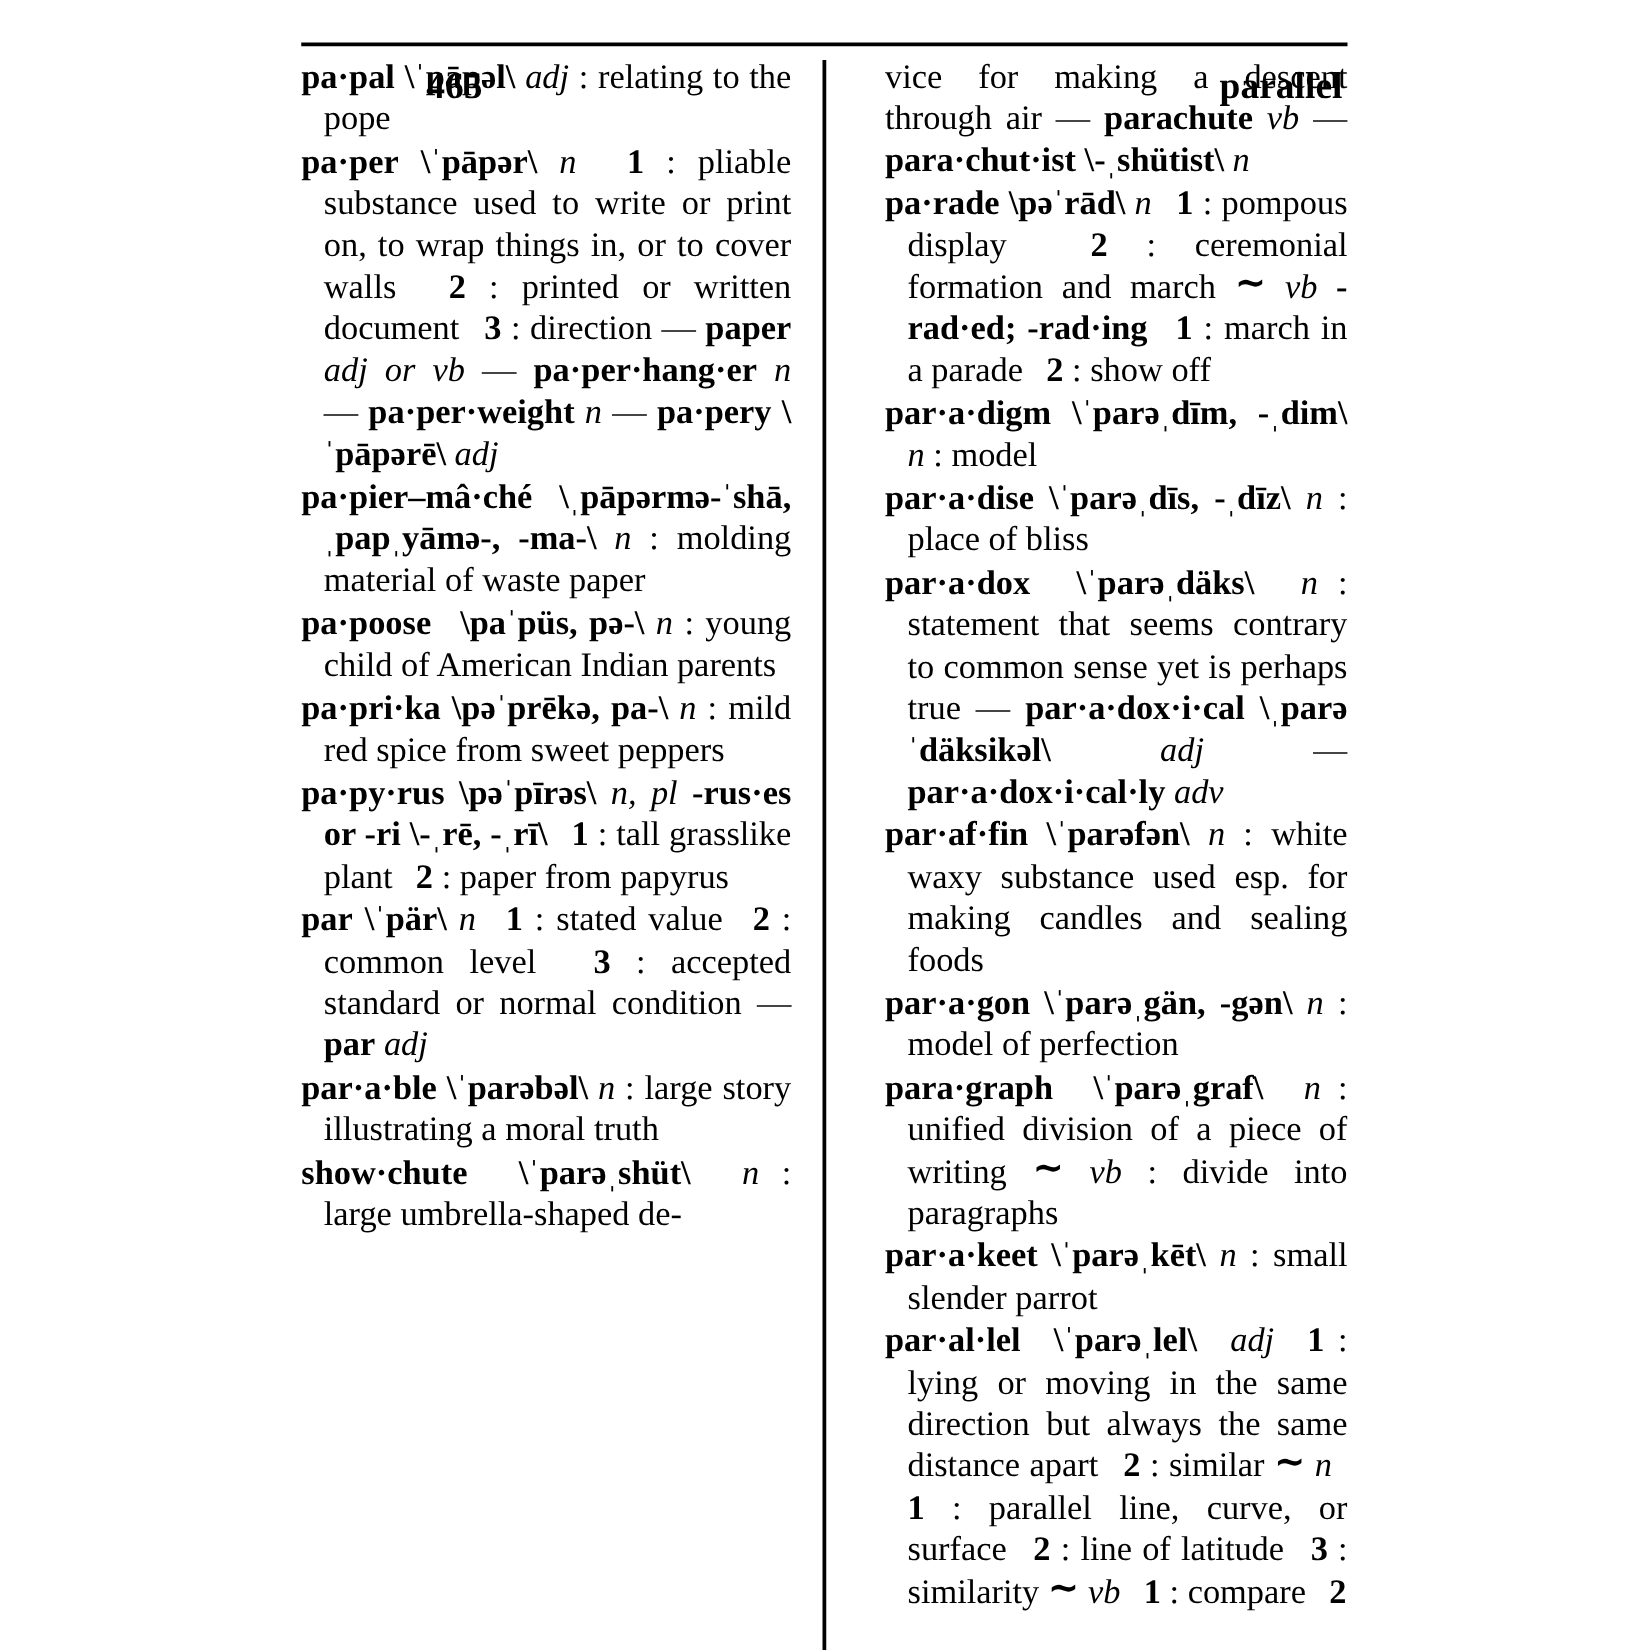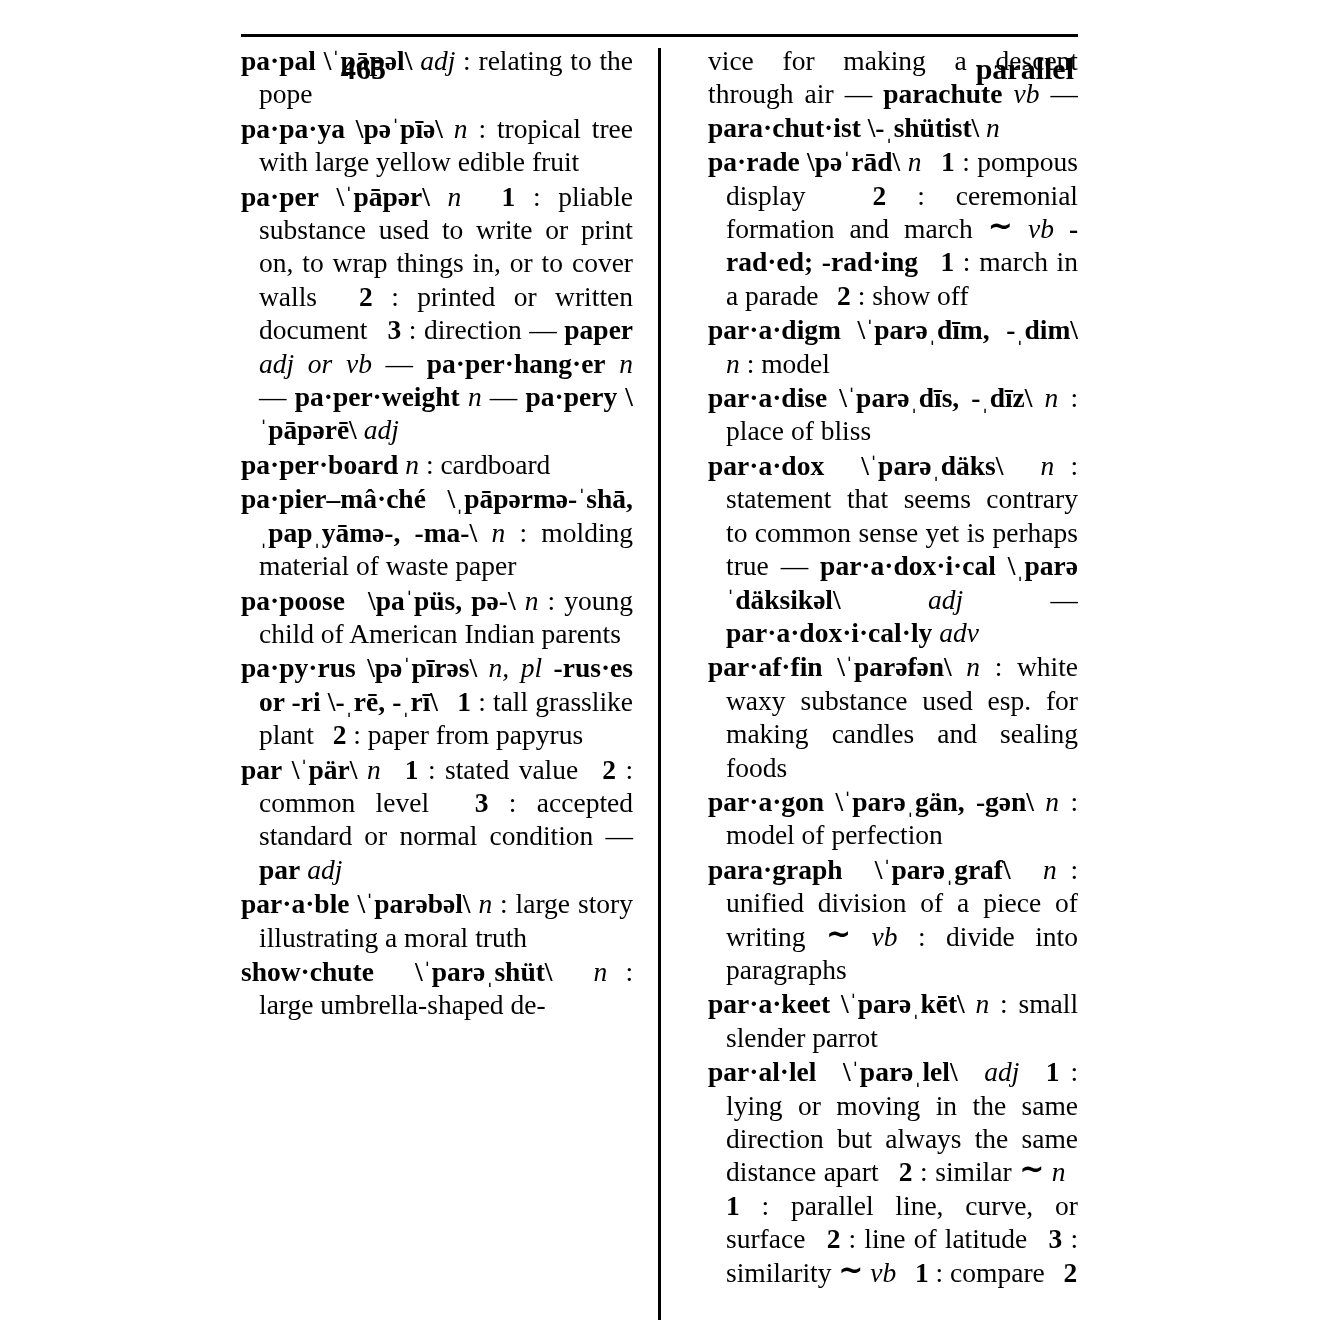--- a/index.html
+++ b/index.html
@@ -136,26 +136,20 @@
 
     <div class="col col-left">
 
       <div class="entry">
         <b class="hw hw-first">pa·pal</b>
         <span class="pr">\ˈpāpəl\</span>
         <i class="pos">adj</i>
         <span>: relating to the pope</span>
       </div>
 
-      <div class="entry">
-        <b class="hw hw-first">pa·pa·ya</b>
-        <span class="pr">\pəˈpīə\</span>
-        <i class="pos">n</i>
-        <span>: tropical tree with large yellow edible fruit</span>
-      </div>
 
       <div class="entry">
         <b class="hw hw-first">pa·per</b>
         <span class="pr">\ˈpāpər\</span>
         <i class="pos">n</i>
         <span class="col-spacer"></span>
         <b class="sn">1</b>
         <span>: pliable substance used to write or print on, to wrap things in, or to cover walls</span>
         <span class="col-spacer"></span>
         <b class="sn">2</b>
@@ -171,42 +165,43 @@
         <i class="pos">n</i>
         <span class="emdash">—</span>
         <b>pa·per·weight</b>
         <i class="pos">n</i>
         <span class="emdash">—</span>
         <b>pa·pery</b>
         <span class="pr">\ˈpāpərē\</span>
         <i class="pos">adj</i>
       </div>
 
-      <div class="entry">
-        <b class="hw hw-first">pa·per·board</b>
-        <i class="pos">n</i>
-        <span>: cardboard</span>
-      </div>
 
       <div class="entry">
         <b class="hw hw-first">pa·pier–mâ·ché</b>
         <span class="col-spacer"></span>
         <span class="pr">\ˌpāpərmə-ˈshā, ˌpapˌyāmə-, -ma-\</span>
         <i class="pos">n</i>
         <span>: molding material of waste paper</span>
       </div>
 
       <div class="entry">
         <b class="hw hw-first">pa·poose</b>
         <span class="col-spacer"></span>
         <span class="pr">\paˈpüs, pə-\</span>
         <i class="pos">n</i>
         <span>: young child of American Indian parents</span>
       </div>
 
+      <div class="entry">
+        <b class="hw hw-first">pa·pri·ka</b>
+        <span class="pr">\pəˈprēkə, pa-\</span>
+        <i class="pos">n</i>
+        <span>: mild red spice from sweet peppers</span>
+      </div>
 
       <div class="entry">
         <b class="hw hw-first">pa·py·rus</b>
         <span class="pr">\pəˈpīrəs\</span>
         <i class="pos">n, pl</i>
         <b>-rus·es or -ri</b>
         <span class="pr">\-ˌrē, -ˌrī\</span>
         <span class="col-spacer"></span>
         <b class="sn">1</b>
         <span>: tall grasslike plant</span>

